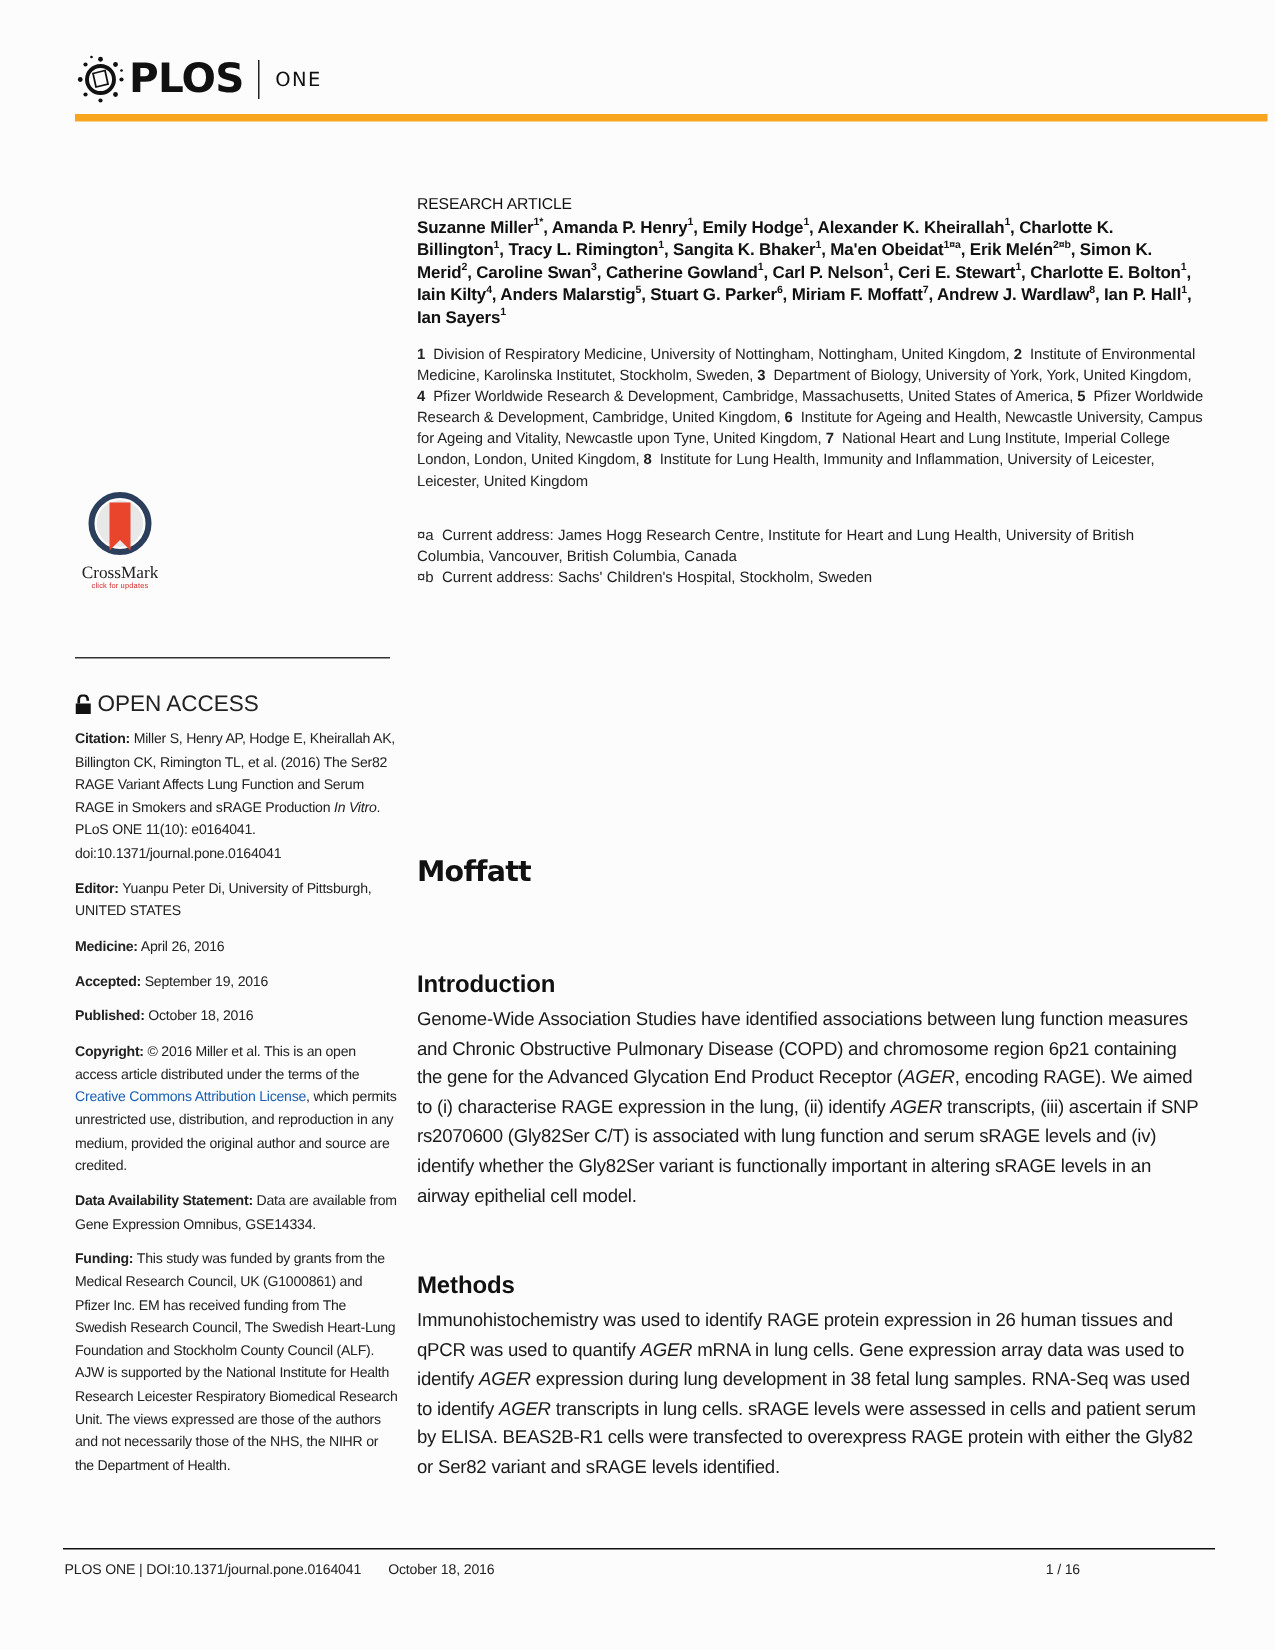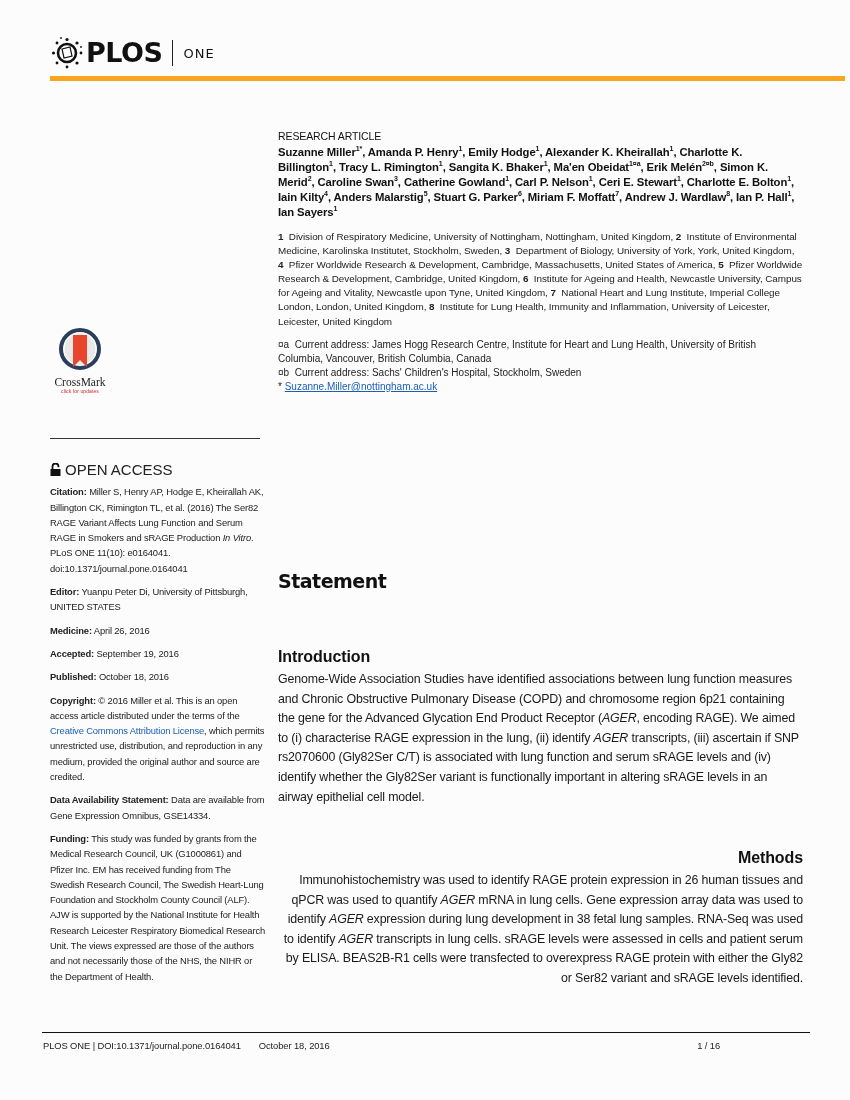--- a/index.html
+++ b/index.html
@@ -31,33 +31,33 @@
     .sidebar i { font-style: italic; }
     .sidebar a { color: #1a5fb4; text-decoration: none; }
 
     
     .main { position: absolute; left: 278px; top: 130px; width: 525px; }
     .article-type { font-size: 10.5px; letter-spacing: -0.1px; color: #111; margin-bottom: 3px; }
     .title { font-family: "DejaVu Sans", sans-serif; font-weight: normal; font-size: 23.5px; line-height: 34.5px; letter-spacing: -0.6px; color: #111; margin-bottom: 15px; }
     .title i { font-style: italic; }
     .authors { font-family: "Liberation Sans", sans-serif; font-weight: bold; font-size: 11.3px; line-height: 15px; color: #111; margin-bottom: 10px; letter-spacing: -0.1px; }
     .authors sup { font-size: 7px; line-height: 0; }
-    .affil { font-size: 9.9px; line-height: 14.1px; color: #222; margin-bottom: 9px; letter-spacing: -0.05px; }
+    .affil { font-size: 9.9px; line-height: 14.1px; color: #222; margin-bottom: 22px; letter-spacing: -0.05px; }
     .affil b { font-weight: bold; }
     .notes { font-size: 10px; line-height: 14.1px; color: #222; }
     .notes a { color: #1a5fb4; text-decoration: underline; }
 
     .abstract-heading { position: absolute; left: 278px; top: 570px; font-family: "DejaVu Sans", sans-serif; font-size: 19px; color: #111; letter-spacing: -0.5px; }
 
     .section { position: absolute; left: 278px; width: 525px; }
     .section h3 { font-family: "Liberation Sans", sans-serif; font-weight: bold; font-size: 16px; color: #111; margin-bottom: 4px; letter-spacing: -0.1px; }
     .section p { font-size: 12.4px; line-height: 19.6px; color: #1a1a1a; letter-spacing: -0.15px; }
     .section p i { font-style: italic; }
     .sec-intro { top: 648px; }
-    .sec-methods { top: 849px; text-align: right; }
+    .sec-methods { top: 849px; }
 
     
     .footer-rule { position: absolute; left: 42px; top: 1032px; width: 768px; height: 1px; background: #111; }
     .footer { position: absolute; left: 43px; top: 1040px; width: 677px; font-size: 9.4px; color: #222; display: flex; letter-spacing: -0.1px; }
     .footer .f-date { margin-left: 18px; }
     .footer .f-page { margin-left: auto; }
   </style>
 </head>
 <body>
 
@@ -149,25 +149,24 @@
 <div class="main">
   <div class="article-type">RESEARCH ARTICLE</div>
 
   <div class="authors" id="authors"><span>Suzanne Miller</span><sup>1*</sup>, <span>Amanda P. Henry</span><sup>1</sup>, <span>Emily Hodge</span><sup>1</sup>, <span>Alexander K. Kheirallah</span><sup>1</sup>, <span>Charlotte K. Billington</span><sup>1</sup>, <span>Tracy L. Rimington</span><sup>1</sup>, <span>Sangita K. Bhaker</span><sup>1</sup>, <span>Ma'en Obeidat</span><sup>1¤a</sup>, <span>Erik Melén</span><sup>2¤b</sup>, <span>Simon K. Merid</span><sup>2</sup>, <span>Caroline Swan</span><sup>3</sup>, <span>Catherine Gowland</span><sup>1</sup>, <span>Carl P. Nelson</span><sup>1</sup>, <span>Ceri E. Stewart</span><sup>1</sup>, <span>Charlotte E. Bolton</span><sup>1</sup>, <span>Iain Kilty</span><sup>4</sup>, <span>Anders Malarstig</span><sup>5</sup>, <span>Stuart G. Parker</span><sup>6</sup>, <span>Miriam F. Moffatt</span><sup>7</sup>, <span>Andrew J. Wardlaw</span><sup>8</sup>, <span>Ian P. Hall</span><sup>1</sup>, <span>Ian Sayers</span><sup>1</sup></div>
 
   <div class="affil" id="affils"><b>1</b><span>&nbsp; Division of Respiratory Medicine, University of Nottingham, Nottingham, United Kingdom, </span><b>2</b><span>&nbsp; Institute of Environmental Medicine, Karolinska Institutet, Stockholm, Sweden, </span><b>3</b><span>&nbsp; Department of Biology, University of York, York, United Kingdom, </span><b>4</b><span>&nbsp; Pfizer Worldwide Research &amp; Development, Cambridge, Massachusetts, United States of America, </span><b>5</b><span>&nbsp; Pfizer Worldwide Research &amp; Development, Cambridge, United Kingdom, </span><b>6</b><span>&nbsp; Institute for Ageing and Health, Newcastle University, Campus for Ageing and Vitality, Newcastle upon Tyne, United Kingdom, </span><b>7</b><span>&nbsp; National Heart and Lung Institute, Imperial College London, London, United Kingdom, </span><b>8</b><span>&nbsp; Institute for Lung Health, Immunity and Inflammation, University of Leicester, Leicester, United Kingdom </span></div>
 
   <div class="notes">
     <div><span>¤a</span>&nbsp; <span>Current address: James Hogg Research Centre, Institute for Heart and Lung Health, University of British Columbia, Vancouver, British Columbia, Canada</span></div>
     <div><span>¤b</span>&nbsp; <span>Current address: Sachs' Children's Hospital, Stockholm, Sweden</span></div>
-    <div><span>*</span> <a>Suzanne.Miller@nottingham.ac.uk</a></div>
   </div>
 </div>
 
-<h2 class="abstract-heading">Statement</h2>
+<h2 class="abstract-heading">Moffatt</h2>
 
 <div class="section sec-intro">
   <h3>Introduction</h3>
   <p><span>Genome-Wide Association Studies have identified associations between lung function measures and Chronic Obstructive Pulmonary Disease (COPD) and chromosome region 6p21 containing the gene for the Advanced Glycation End Product Receptor (</span><i>AGER</i><span>, encoding RAGE). We aimed to (i) characterise RAGE expression in the lung, (ii) identify </span><i>AGER</i><span> transcripts, (iii) ascertain if SNP rs2070600 (Gly82Ser C/T) is associated with lung function and serum sRAGE levels and (iv) identify whether the Gly82Ser variant is functionally important in altering sRAGE levels in an airway epithelial cell model.</span></p>
 </div>
 
 <div class="section sec-methods">
   <h3>Methods</h3>
   <p><span>Immunohistochemistry was used to identify RAGE protein expression in 26 human tissues and qPCR was used to quantify </span><i>AGER</i><span> mRNA in lung cells. Gene expression array data was used to identify </span><i>AGER</i><span> expression during lung development in 38 fetal lung samples. RNA-Seq was used to identify </span><i>AGER</i><span> transcripts in lung cells. sRAGE levels were assessed in cells and patient serum by ELISA. BEAS2B-R1 cells were transfected to overexpress RAGE protein with either the Gly82 or Ser82 variant and sRAGE levels identified.</span></p>
 </div>

